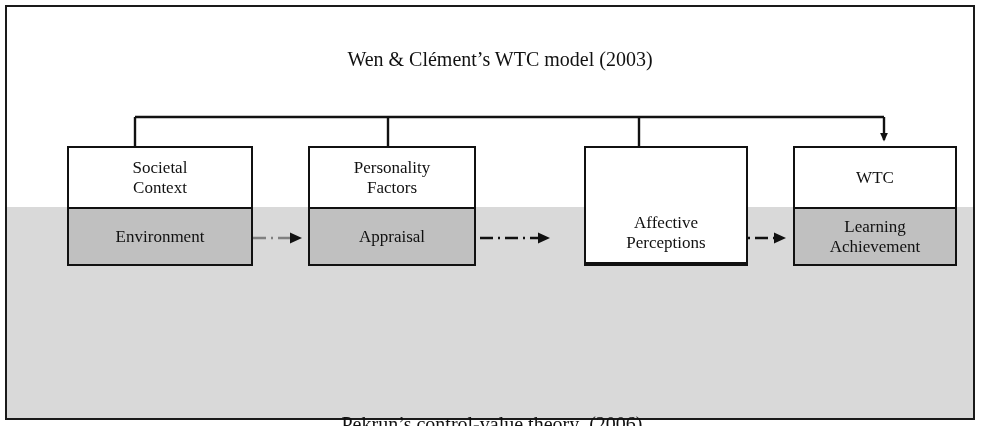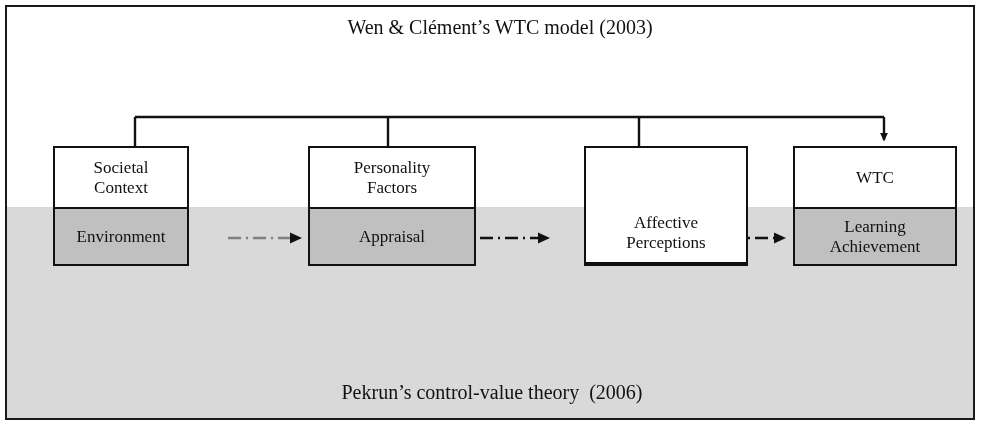--- a/index.html
+++ b/index.html
@@ -36,20 +36,21 @@
     width: 966px;
     height: 211px;
     background: #d9d9d9;
   }
   
   .title-text {
     position: absolute;
     text-align: center;
     color: #111111;
     white-space: pre;
+    margin-top: 32px;
   }
   #title-top {
     left: 0;
     top: 16px;
     width: 1000px;
     font-size: 20px;
   }
   #title-bottom {
     left: 0;
     top: 381px;
@@ -85,21 +86,21 @@
     box-sizing: border-box;
   }
   .node-label {
     font-size: 17px;
     line-height: 1.15;
     text-align: center;
     color: #111111;
     padding: 0 4px;
     white-space: pre-line;
   }
-  #box-societal   { left: 53px;  width: 136px; }
+  #box-societal   { left: 67px;  width: 186px; }
   #box-personality{ left: 308px; width: 168px; }
   #box-affective  { left: 584px; width: 164px; justify-content: flex-end; }
   #box-wtc        { left: 793px; width: 164px; }
 
   
   #connectors {
     position: absolute;
     left: 0;
     top: 0;
     width: 1000px;

